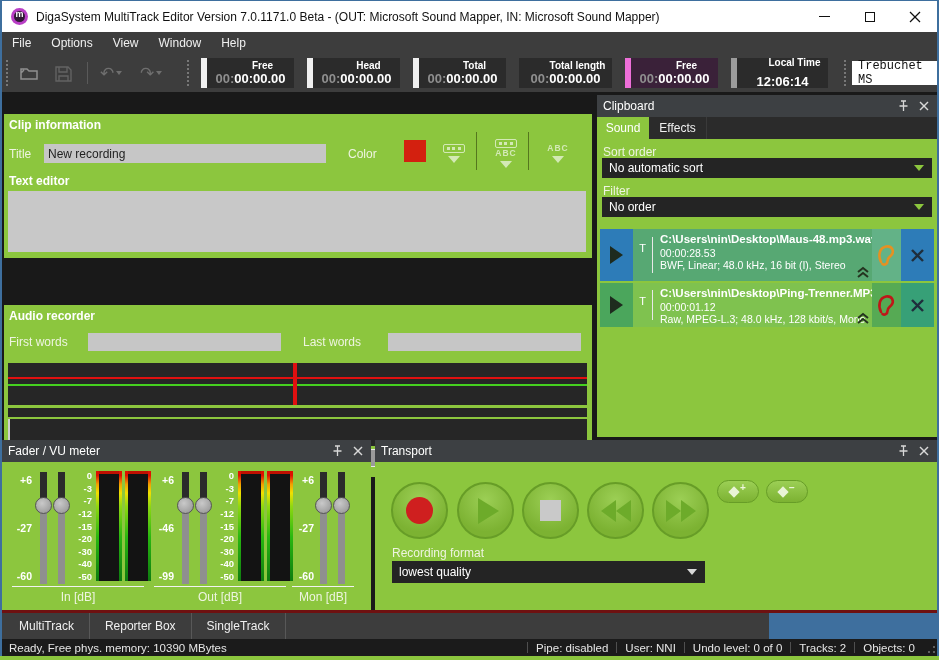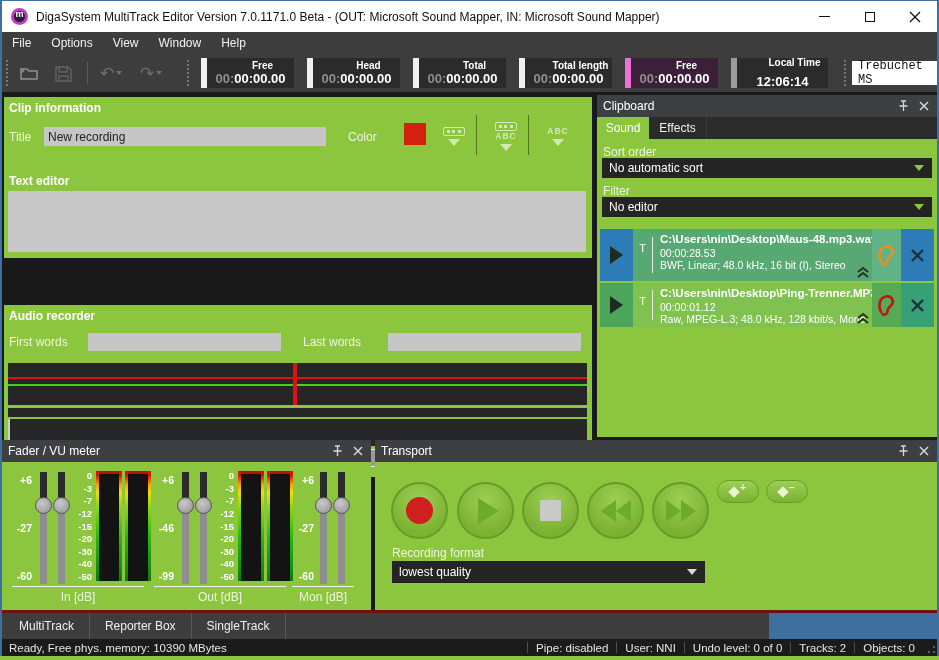--- a/index.html
+++ b/index.html
@@ -192,21 +192,21 @@
         <span class="tval"><span class="tdim">00:</span><span>00:00.00</span></span>
       </div>
     </div>
     <div class="tdisp" style="margin-left:13px;width:93px;">
       <div class="bar" style="background-color: rgb(240, 240, 240);"></div>
       <div class="body" style="background-color: rgb(43, 43, 43);">
         <span class="tlabel">Total</span>
         <span class="tval"><span class="tdim">00:</span><span>00:00.00</span></span>
       </div>
     </div>
-    <div class="tdisp" style="margin-left:13px;width:93px;">
+    <div class="tdisp" style="margin-left:13px;width:93px;flex-direction:column;">
       <div class="bar" style="background-color: rgb(240, 240, 240);"></div>
       <div class="body" style="background-color: rgb(43, 43, 43);">
         <span class="tlabel">Total length</span>
         <span class="tval"><span class="tdim">00:</span><span>00:00.00</span></span>
       </div>
     </div>
     <div class="tdisp" style="margin-left:13px;width:93px;">
       <div class="bar" style="background-color: rgb(238, 111, 217);"></div>
       <div class="body" style="background-color: rgb(58, 33, 57);">
         <span class="tlabel">Free</span>
@@ -220,21 +220,21 @@
         <span class="tval"><span>12:06:14</span></span>
       </div>
     </div>
 
     <div class="drag-handle" style="margin-left:16px;"></div>
     <div class="fontbox" style="margin-left:6px;font-family:Liberation Mono, monospace;">Trebuchet MS</div>
   </div>
 
   <div class="main-bg"></div>
 
-  <div class="gpanel" style="left:4px;top:97px;width:588px;height:89px;">
+  <div class="gpanel" style="left:4px;top:114px;width:588px;height:89px;">
     <div class="ptitle">Clip information</div>
     <div class="glabel" style="left:5px;top:33px;">Title</div>
     <input class="ginput" style="left: 40px; top: 30px; width: 282px; height: 19px;" value="New recording">
     <div class="glabel" style="left:344px;top:33px;">Color</div>
     <div class="swatch" style="left:400px;top:26px;"></div>
     <div class="icon-btn" style="left:432px;">
       <div class="strip">
           <i></i>
           <i></i>
           <i></i>
@@ -311,21 +311,21 @@
       <div style="width:52px;background:#8cc63e;color:#fff;font-size:12px;display:flex;align-items:center;justify-content:center;">Sound</div>
       <div style="width:58px;color:#f0f0f0;font-size:12px;display:flex;align-items:center;justify-content:center;border-right:1px solid #3a3a3a;">Effects</div>
     </div>
     <div class="glabel" style="left:6px;top:50px;">Sort order</div>
     <div class="dd" style="left:5px;top:63px;width:330px;height:20px;">
       <span>No automatic sort</span>
       <div class="arr arr-green"></div>
     </div>
     <div class="glabel" style="left:6px;top:89px;">Filter</div>
     <div class="dd" style="left:5px;top:102px;width:330px;height:20px;">
-      <span>No editor</span>
+      <span>No order</span>
       <div class="arr arr-green"></div>
     </div>
 
     <div class="clip-row" style="top: 134px; height: 52px; background-color: rgb(87, 168, 115);">
       <div class="play-cell" style="background-color: rgb(45, 124, 184);">
         <div class="play-tri"></div>
       </div>
       <div class="t-col">T</div>
       <div class="row-info">
         <div class="row-path">C:\Users\nin\Desktop\Maus-48.mp3.wav</div>

